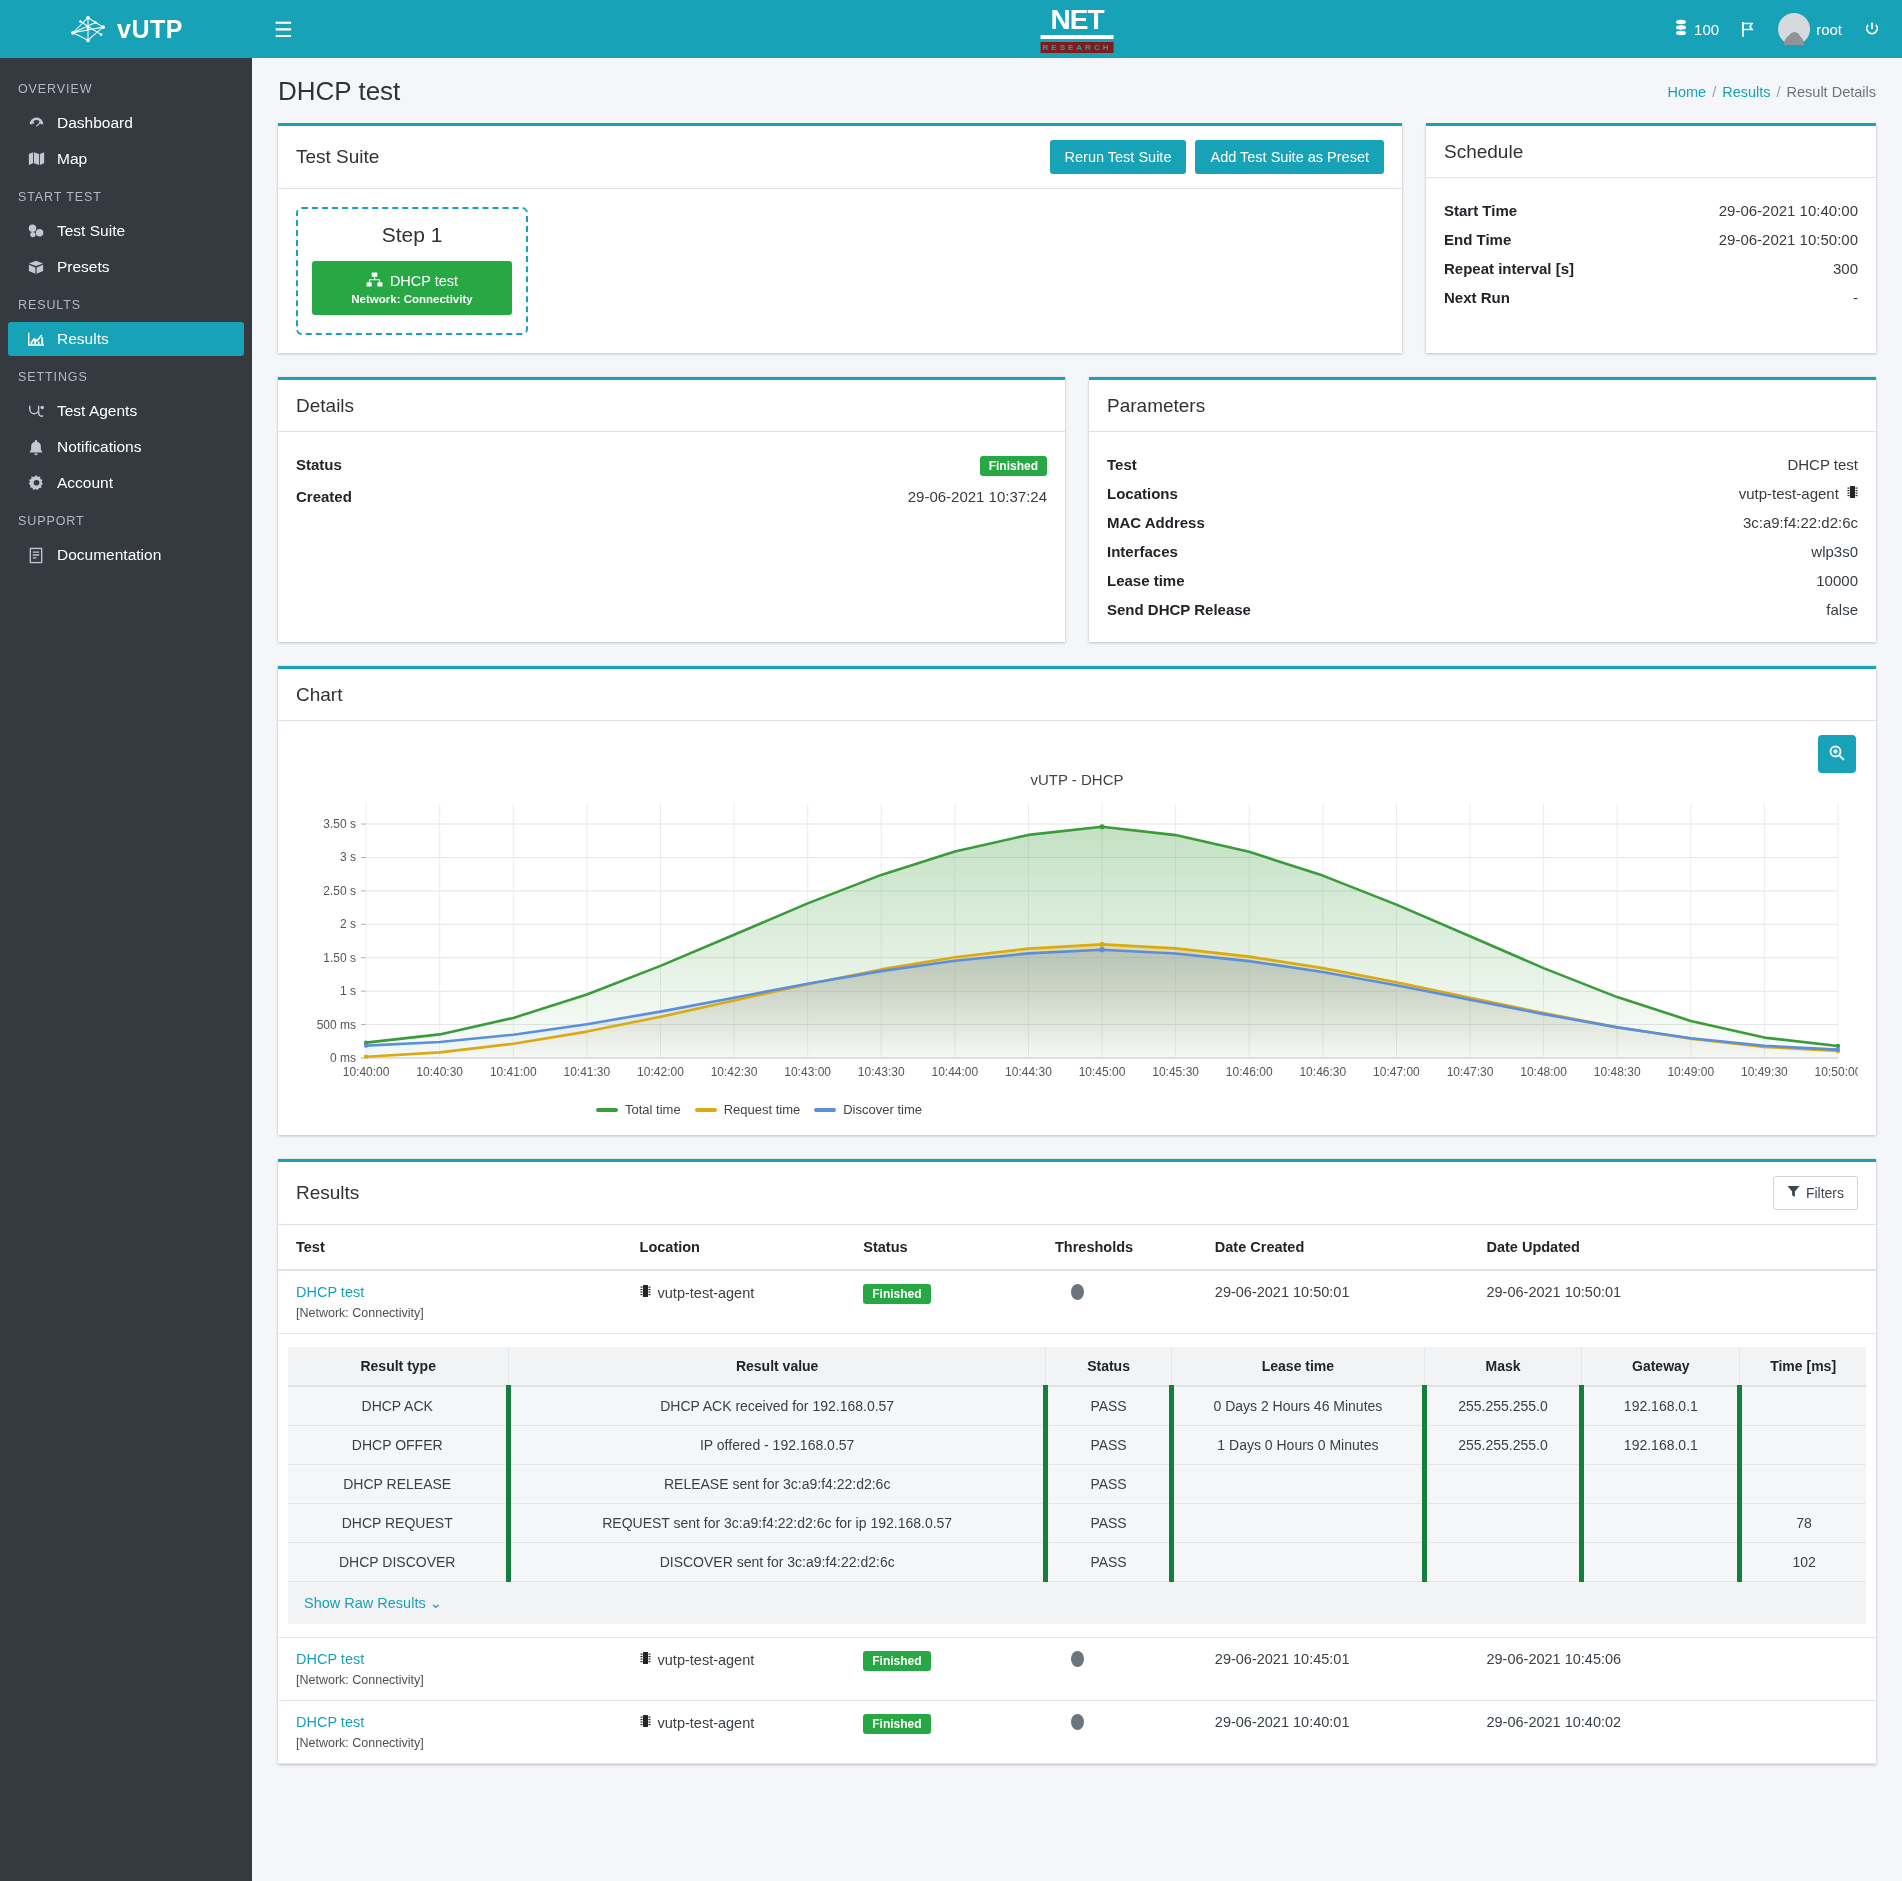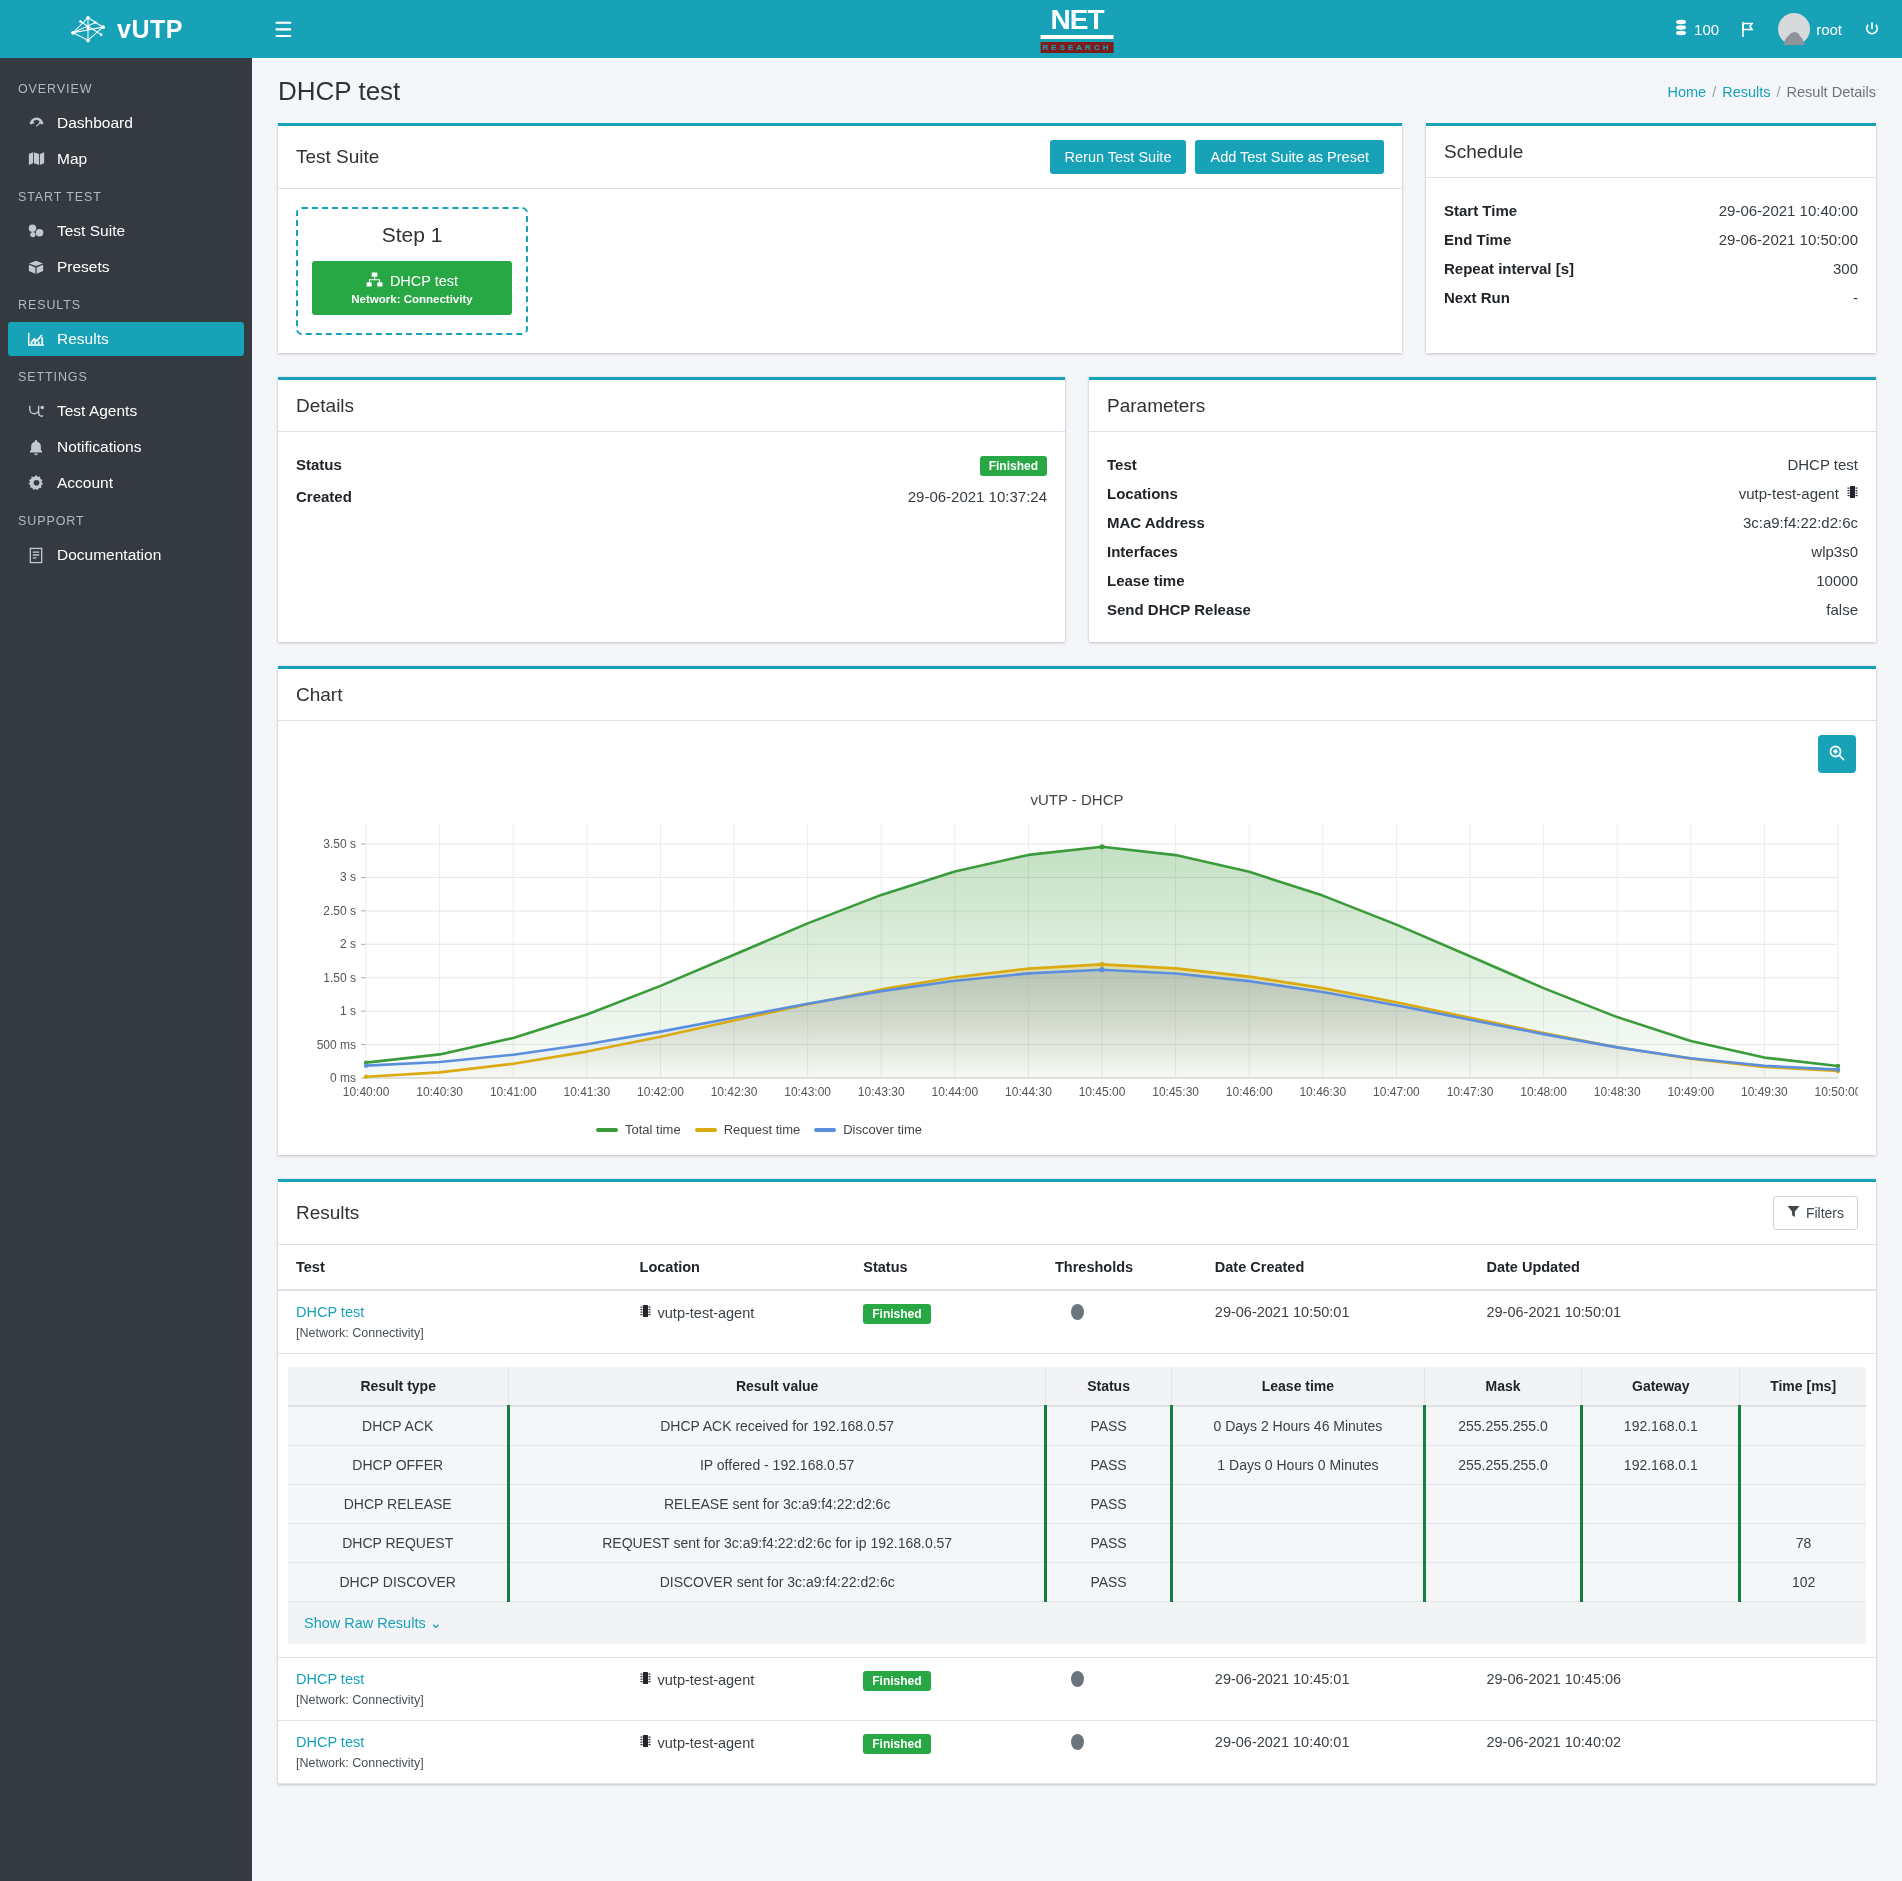--- a/index.html
+++ b/index.html
@@ -129,21 +129,21 @@
   }
 
   
   .chart-card .card-body { padding: 14px 18px 18px 18px; position: relative; }
   .chart-zoom-btn {
     position: absolute; right: 20px; top: 14px;
     width: 38px; height: 38px; background: #17a2b8; border: none;
     border-radius: 4px; color: #fff; cursor: pointer;
     display: flex; align-items: center; justify-content: center;
   }
-  .chart-title { text-align: center; font-size: 15px; color: #444; margin: 56px 0 8px 0; }
+  .chart-title { text-align: center; font-size: 15px; color: #444; margin: 36px 0 8px 0; }
   .chart-wrap { width: 100%; }
   .legend {
     display: flex; gap: 14px; font-size: 13px; color: #444;
     padding-left: 300px; margin-top: 2px;
   }
   .legend-item { display: flex; align-items: center; gap: 7px; }
   .legend-swatch { width: 22px; height: 4px; border-radius: 2px; display:inline-block; }
 
   
   .results-card .card-body { padding: 0; }
@@ -175,21 +175,21 @@
   .subrow td { padding: 0 0 0 18px; background: #fff; border-bottom: 1px solid #e3e6e8;}
   table.inner { width: 100%; border-collapse: collapse; background: #f2f3f4; }
   table.inner th {
     font-size: 14px; font-weight: bold; color: #212529;
     padding: 11px 8px; text-align: center;
     border-bottom: 2px solid #dde1e3; border-right: 1px solid #e4e7e9;
     background: #f2f3f4;
   }
   table.inner td {
     font-size: 14px; color: #3a4146; padding: 11px 8px; text-align: center;
-    border-bottom: 1px solid #e4e7e9; border-right: 3px solid #15803d;
+    border-bottom: 1px solid #e4e7e9; border-right: 5px solid #15803d;
     background: #f5f6f7;
   }
   table.inner th:last-child, table.inner td:last-child { border-right: none; }
   .pass { color: #2a8f3c; }
   .raw-bar { padding: 13px 16px; background: #f2f3f4; }
   .raw-link { color: #17a2b8; font-size: 14.5px; cursor: pointer; text-decoration: none; }
 
   .card-sched { width: 450px; flex: 0 0 450px; }
   .card-suite { flex: 1 1 auto; }
   .half { flex: 1 1 50%; min-width: 0; }

